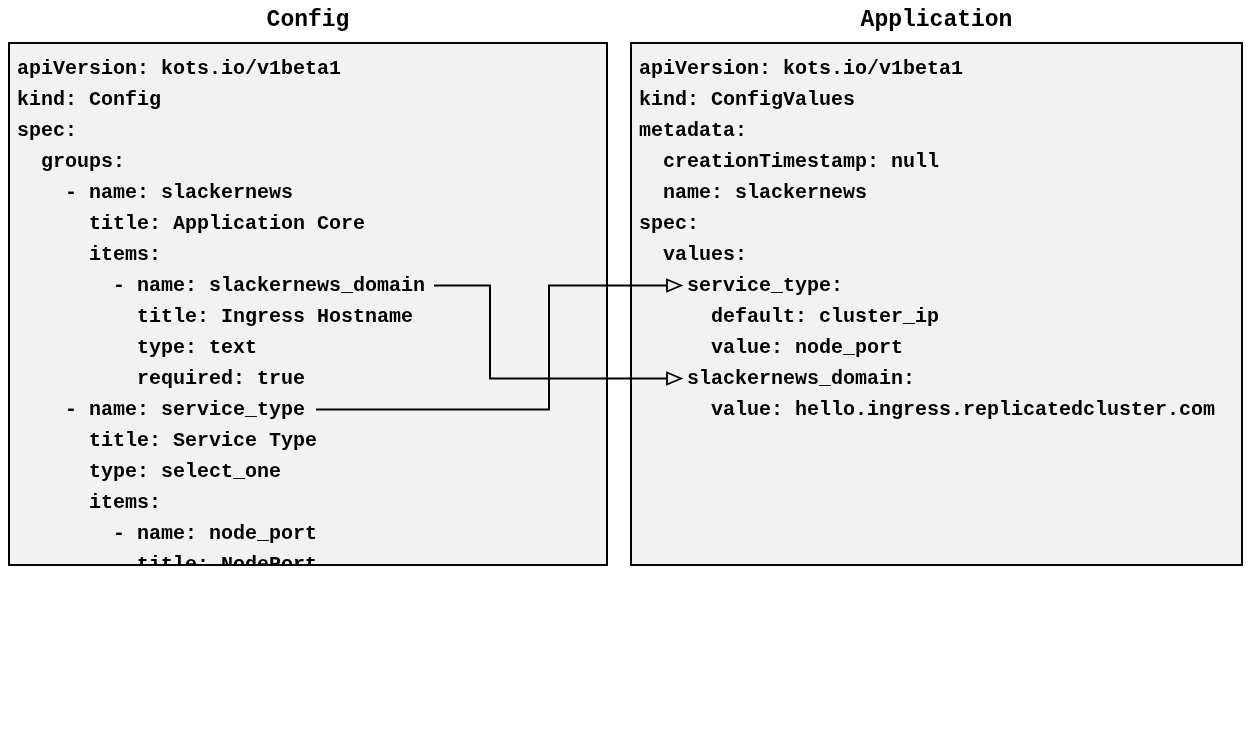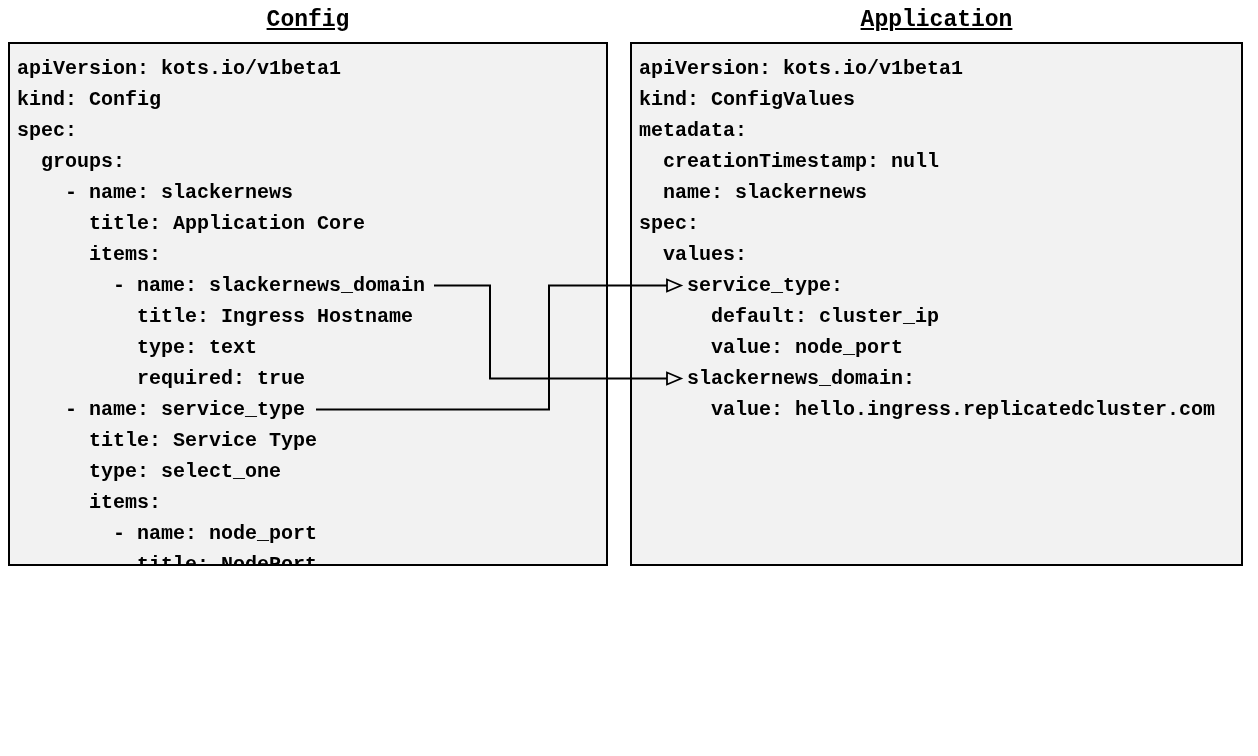--- a/index.html
+++ b/index.html
@@ -21,21 +21,20 @@
     position: absolute;
     top: 5px;
     height: 30px;
     line-height: 30px;
     text-align: center;
     font-family: "Liberation Mono", monospace;
     font-weight: bold;
     font-size: 23px;
     color: #000000;
     white-space: pre;
-    text-decoration: underline;
   }
   .title-config  { left: 8px;   width: 600px; }
   .title-values  { left: 630px; width: 613px; }
   .yaml-panel {
     position: absolute;
     top: 42px;
     height: 524px;
     box-sizing: border-box;
     border: 2px solid #000000;
     background: #f2f2f2;

